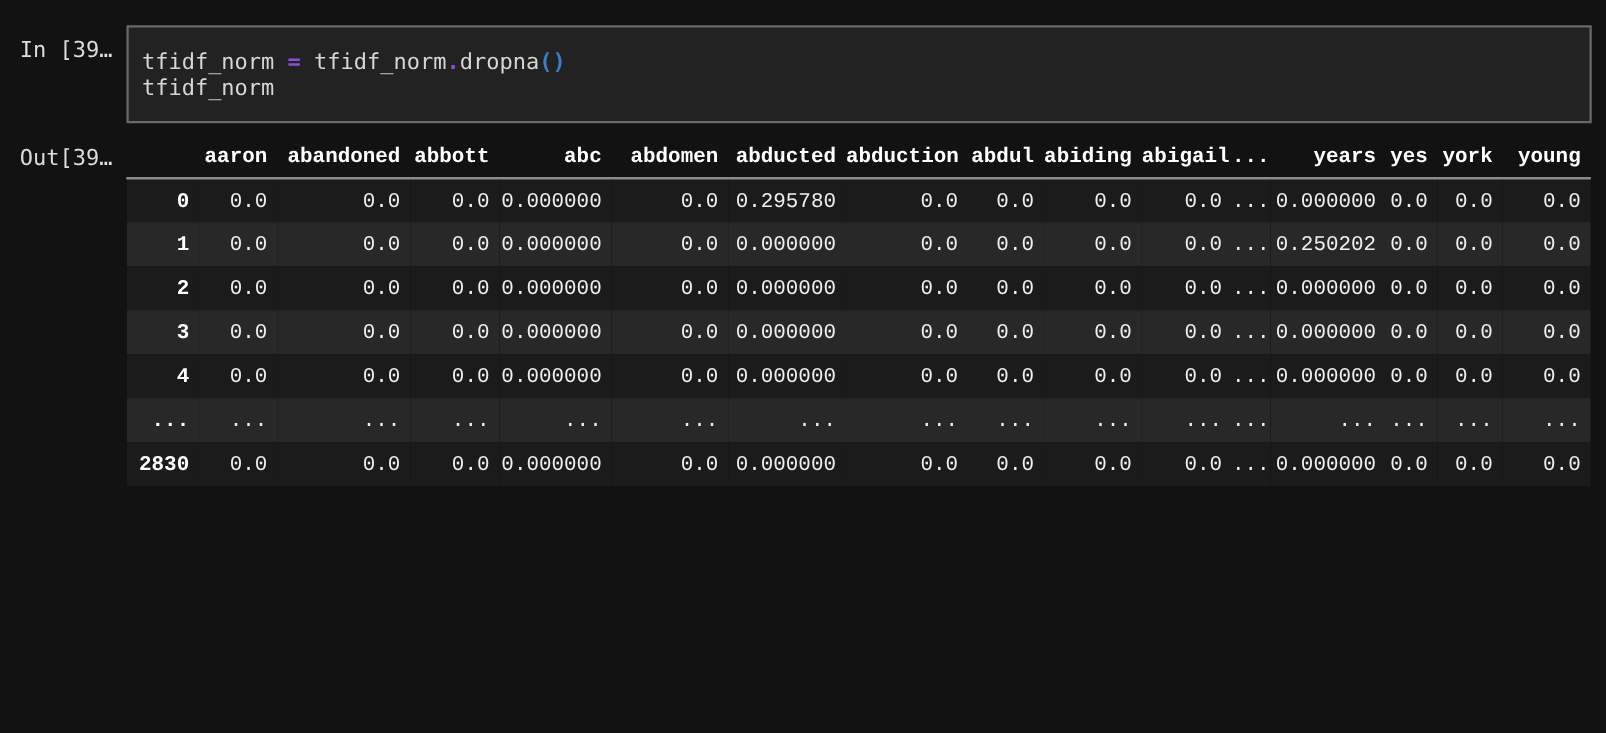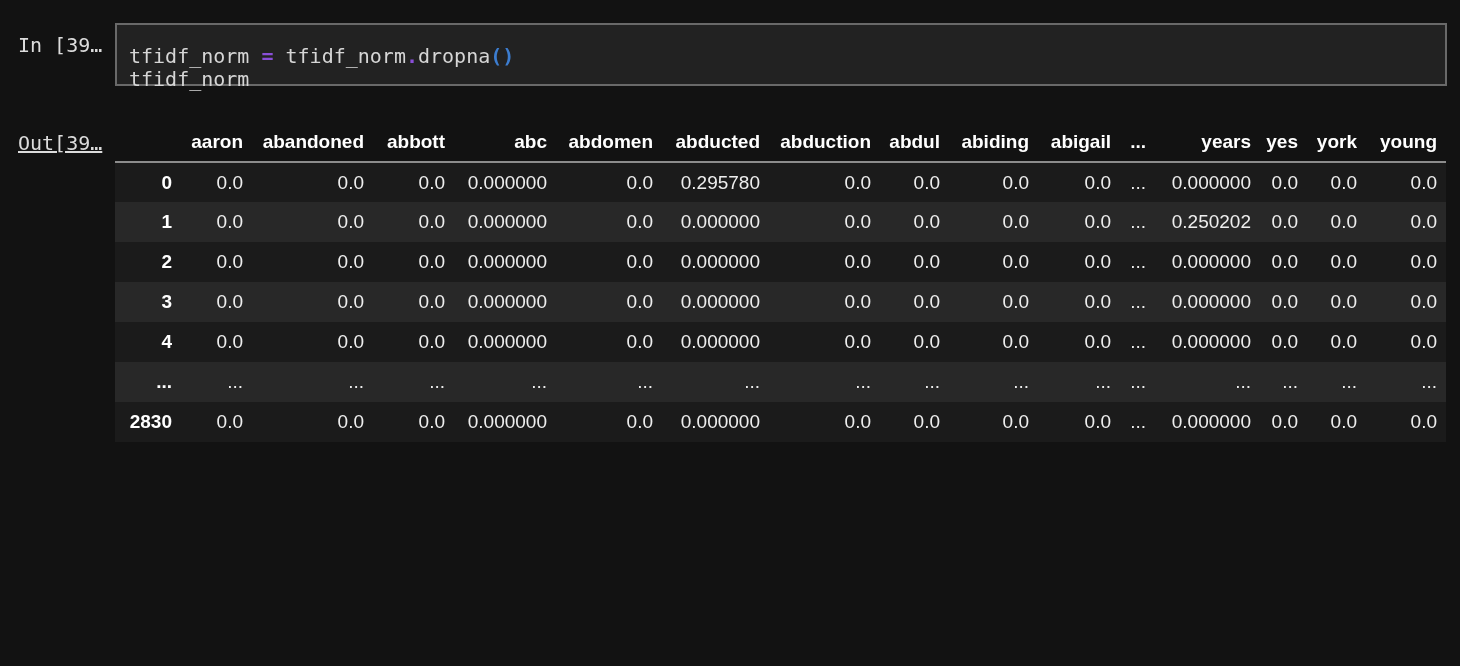--- a/index.html
+++ b/index.html
@@ -8,31 +8,31 @@
     --selection-bg:#3f6ea0; --operator:#8a4fd8; --bracket:#3c7dd0;
     --code-text:#d6d6d6; --table-text:#eeeeee; --prompt-text:#dcdcdc;
   }
   html,body{margin:0;padding:0;background:var(--page-bg);}
   .page{position:relative;width:1460px;height:666px;background:var(--page-bg);
         overflow:hidden;font-family:"Liberation Sans",sans-serif;}
   .prompt{position:absolute;left:18px;color:var(--prompt-text);
           font-family:"DejaVu Sans Mono","Liberation Mono",monospace;
           font-size:20px;white-space:pre;}
   .in-prompt{top:33px;}
-  .out-prompt{top:131px;text-decoration:underline;}
-  .code-cell{position:absolute;left:115px;top:23px;width:1332px;height:63px;
+  .out-prompt{top:131px;}
+  .code-cell{position:absolute;left:115px;top:23px;width:1332px;height:89px;
              box-sizing:border-box;background:var(--cell-bg);
              border:2px solid var(--cell-border);padding:20px 10px 0 12px;}
   .code{margin:0;font-family:"DejaVu Sans Mono","Liberation Mono",monospace;
         font-size:20px;line-height:23px;color:var(--code-text);white-space:pre;}
   .seg-operator{color:var(--operator);font-weight:bold;}
   .seg-bracket{color:var(--bracket);font-weight:bold;}
   .output-area{position:absolute;left:115px;top:124px;}
   table.dataframe{border-collapse:collapse;table-layout:fixed;width:1331px;
-        font-family:Liberation Sans, sans-serif;font-size:19px;
+        font-family:Liberation Mono, monospace;font-size:19px;
         color:var(--table-text);}
   table.dataframe thead th{height:35px;vertical-align:middle;text-align:right;
         padding:0 9px 2px 0;font-weight:bold;color:#ffffff;
         border-bottom:2px solid var(--header-rule);overflow:hidden;}
   table.dataframe tbody tr{height:40px;background:var(--row-dark);}
   table.dataframe tbody tr:nth-child(even){background:var(--row-stripe);}
   table.dataframe tbody th,
   table.dataframe tbody td{text-align:right;padding:0 9px 0 0;
         vertical-align:middle;overflow:hidden;white-space:nowrap;}
   table.dataframe tbody th{font-weight:bold;color:#ffffff;}

